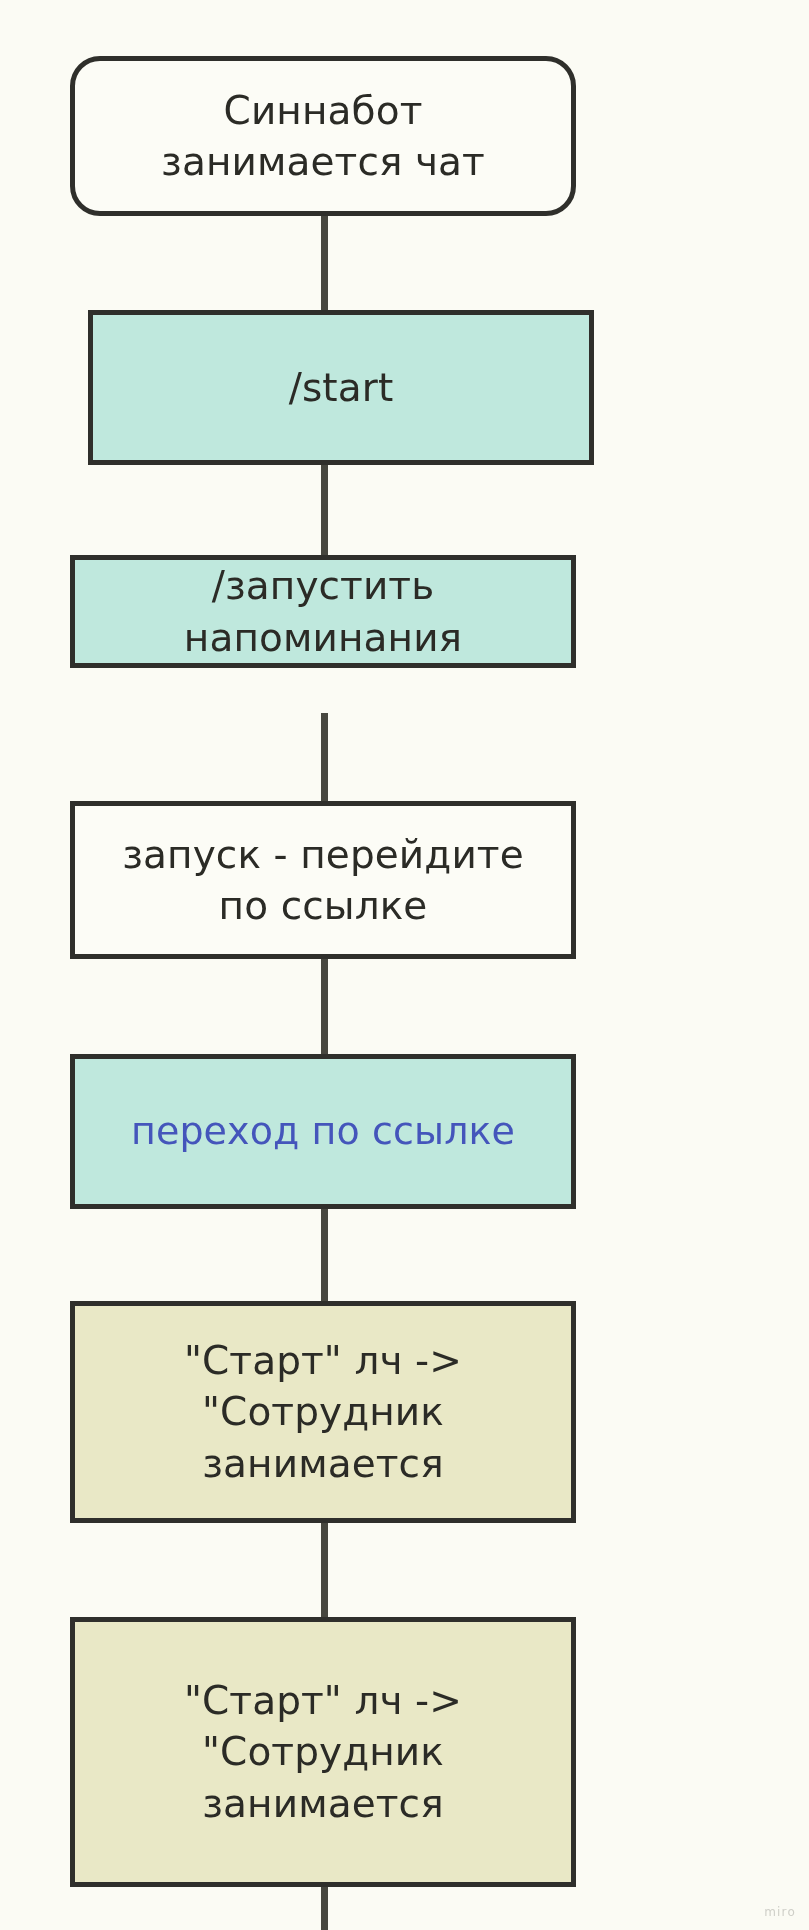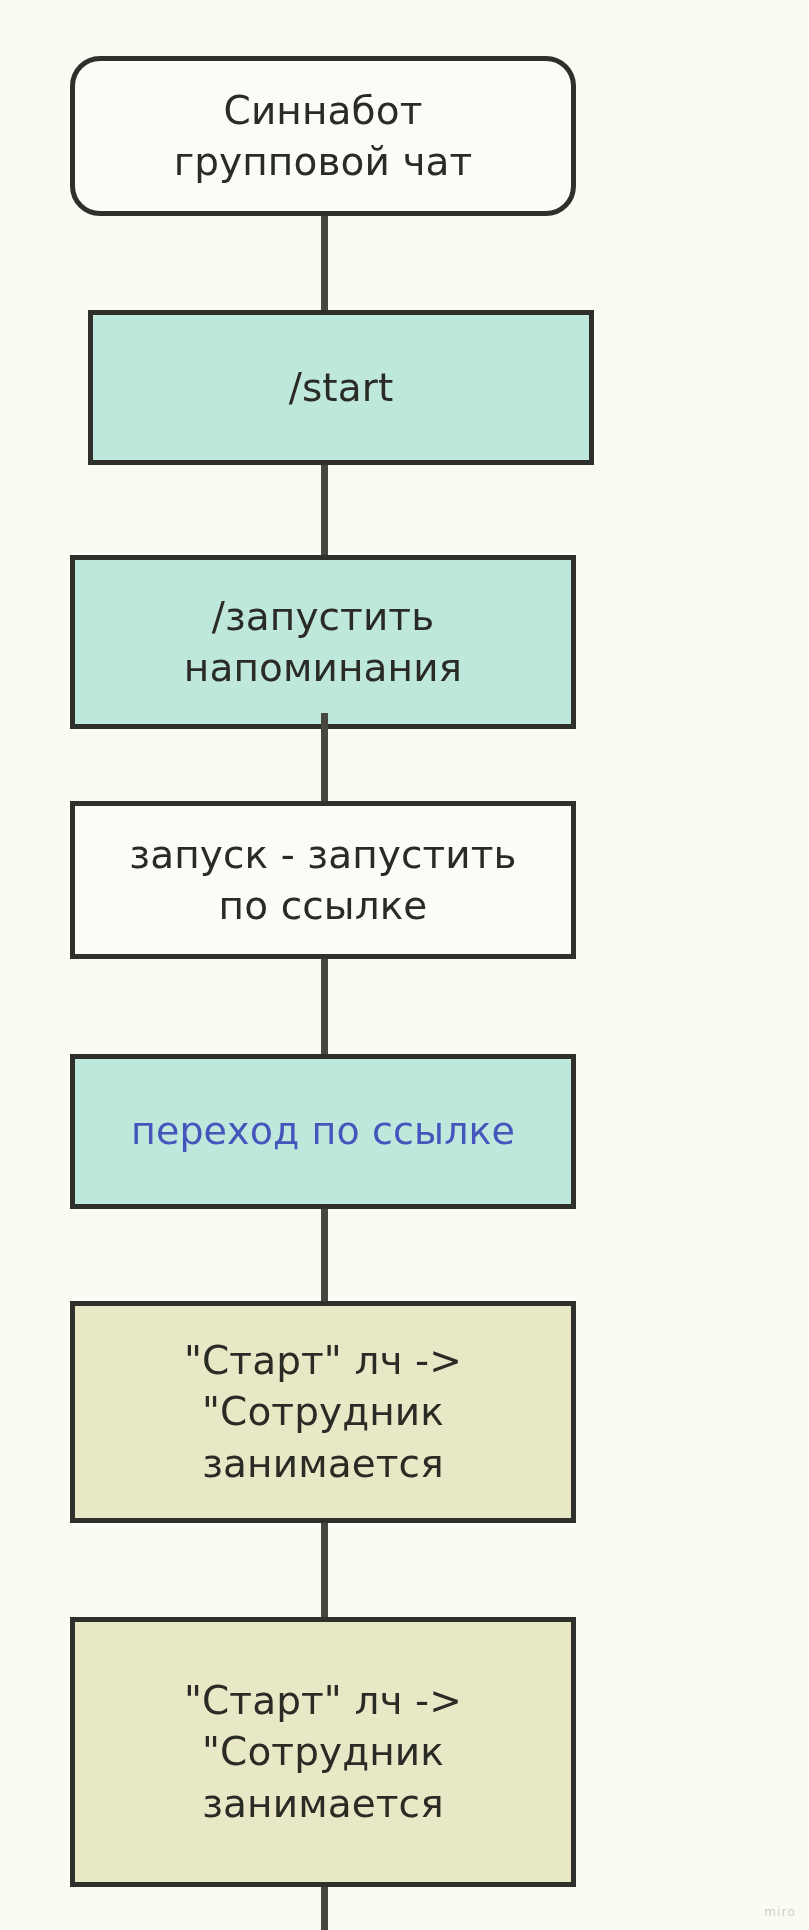--- a/index.html
+++ b/index.html
@@ -77,40 +77,40 @@
     text-align: center;
   }
 </style>
 </head>
 <body>
 
 <div id="flow">
 
   <div class="node rounded fill-white" style="top:56px; height:160px;">
     <span class="label">Синнабот
-групповой чат</span>
+занимается чат</span>
   </div>
 
   <div class="connector" style="top:216px; height:94px;"></div>
 
   <div class="node fill-mint" style="top:310px; height:155px;margin-left:18px;">
     <span class="label">/start</span>
   </div>
 
   <div class="connector" style="top:465px; height:90px;"></div>
 
-  <div class="node fill-mint" style="top:555px; height:174px;">
+  <div class="node fill-mint" style="top:555px; height:113px;">
     <span class="label">/запустить
 напоминания</span>
   </div>
 
   <div class="connector" style="top:713px; height:88px;"></div>
 
   <div class="node fill-white" style="top:801px; height:158px;">
-    <span class="label">запуск - запустить
+    <span class="label">запуск - перейдите
 по ссылке</span>
   </div>
 
   <div class="connector" style="top:959px; height:95px;"></div>
 
   <div class="node fill-mint italic-blue" style="top:1054px; height:155px;">
     <span class="label">переход по ссылке</span>
   </div>
 
   <div class="connector" style="top:1209px; height:92px;"></div>

